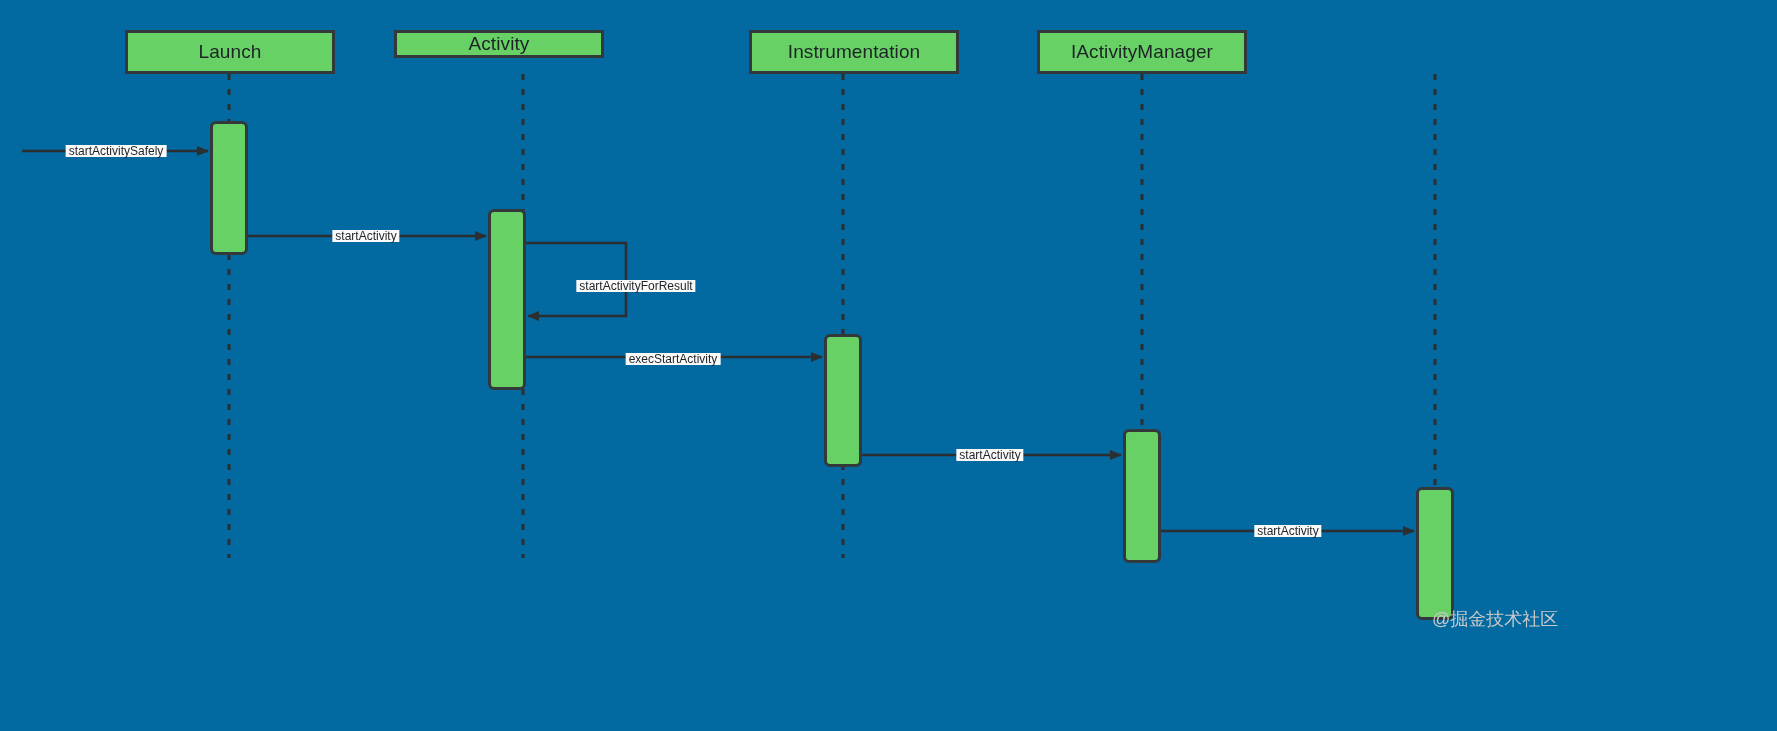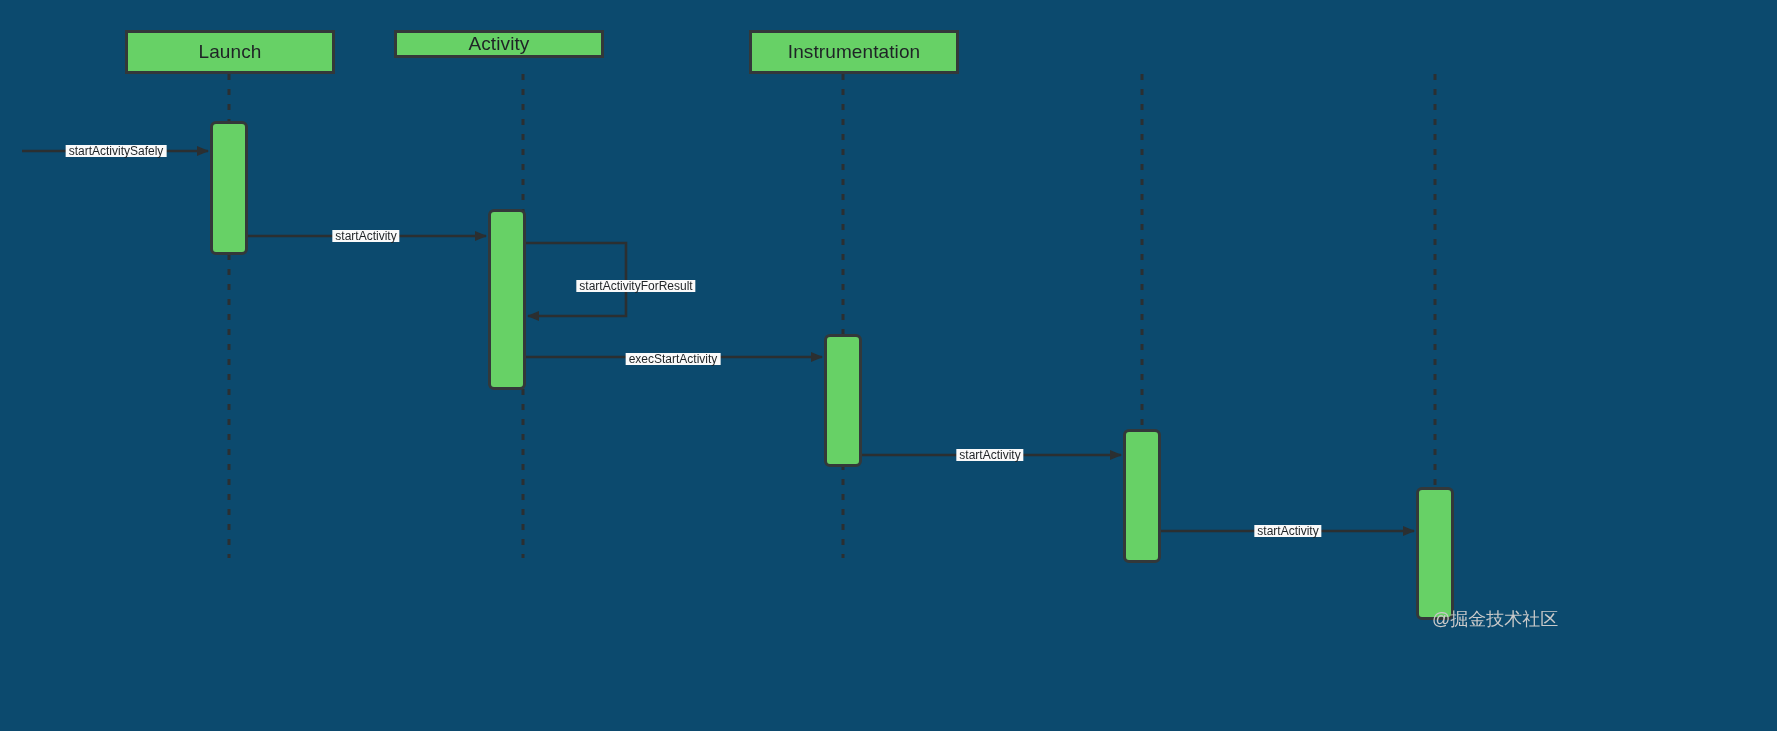--- a/index.html
+++ b/index.html
@@ -8,21 +8,21 @@
     padding: 0;
     background: #ffffff;
   }
   body {
     font-family: "Liberation Sans", sans-serif;
   }
   #canvas {
     position: relative;
     width: 1777px;
     height: 731px;
-    background: #0c4a6e;
+    background: #0369a1;
     overflow: hidden;
   }
   #diagram-svg {
     position: absolute;
     left: 0;
     top: 0;
     width: 1777px;
     height: 731px;
   }
   .participant-box {
@@ -113,20 +113,23 @@
   </div>
 
   <div class="participant-box" style="left:394px; top:30px; width:210px; height:28px;">
     <span class="participant-label">Activity</span>
   </div>
 
   <div class="participant-box" style="left:738px; top:30px; width:210px; height:44px;margin-left:11px;">
     <span class="participant-label">Instrumentation</span>
   </div>
 
+  <div class="participant-box" style="left:1037px; top:30px; width:210px; height:44px;">
+    <span class="participant-label">IActivityManager</span>
+  </div>
 
 
   <div class="activation-bar" style="left:210px; top:121px; width:38px; height:134px;"></div>
   <div class="activation-bar" style="left:488px; top:209px; width:38px; height:181px;"></div>
   <div class="activation-bar" style="left:824px; top:334px; width:38px; height:133px;"></div>
   <div class="activation-bar" style="left:1123px; top:429px; width:38px; height:134px;"></div>
   <div class="activation-bar" style="left:1416px; top:487px; width:38px; height:133px;"></div>
 
   <div class="msg-label" style="left:116px; top:151px;">startActivitySafely</div>
 

